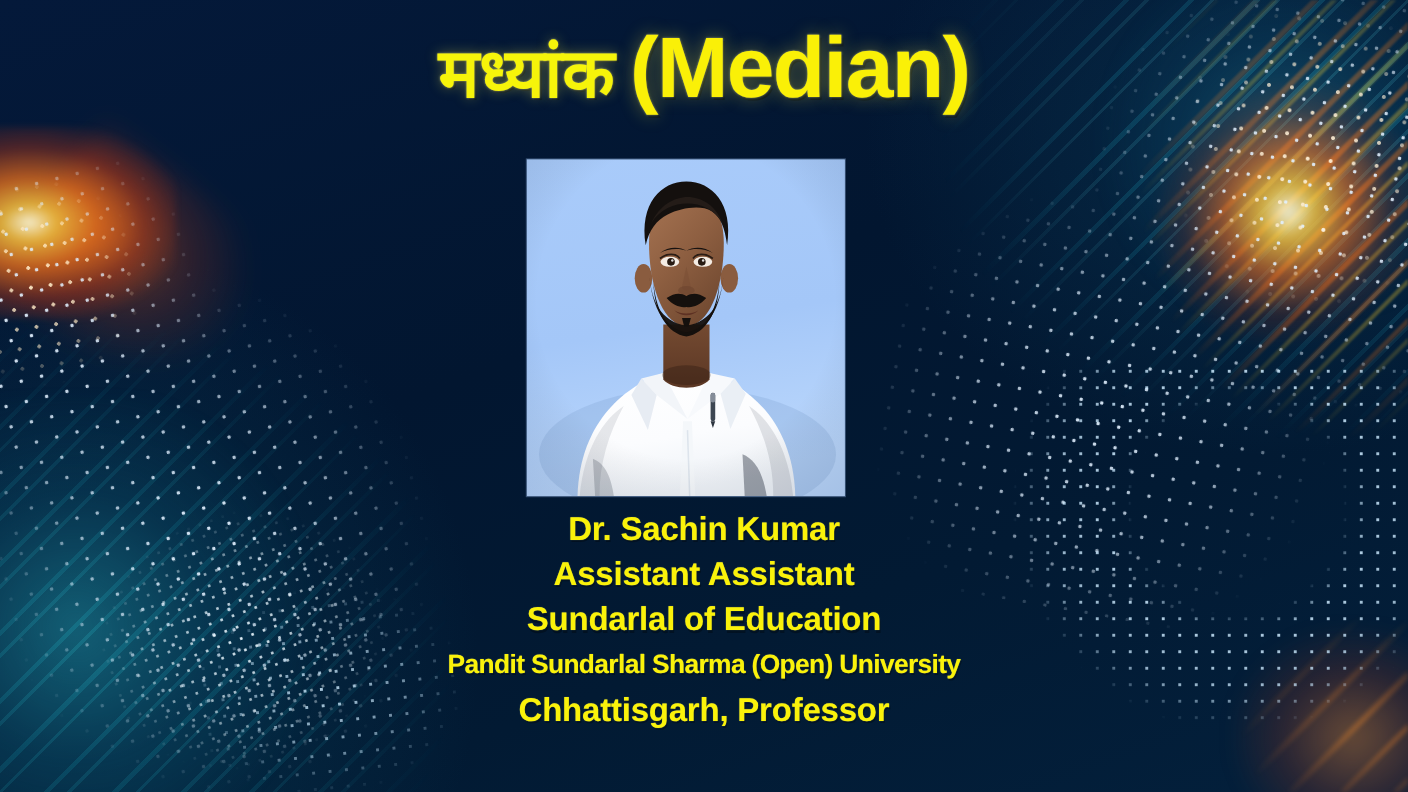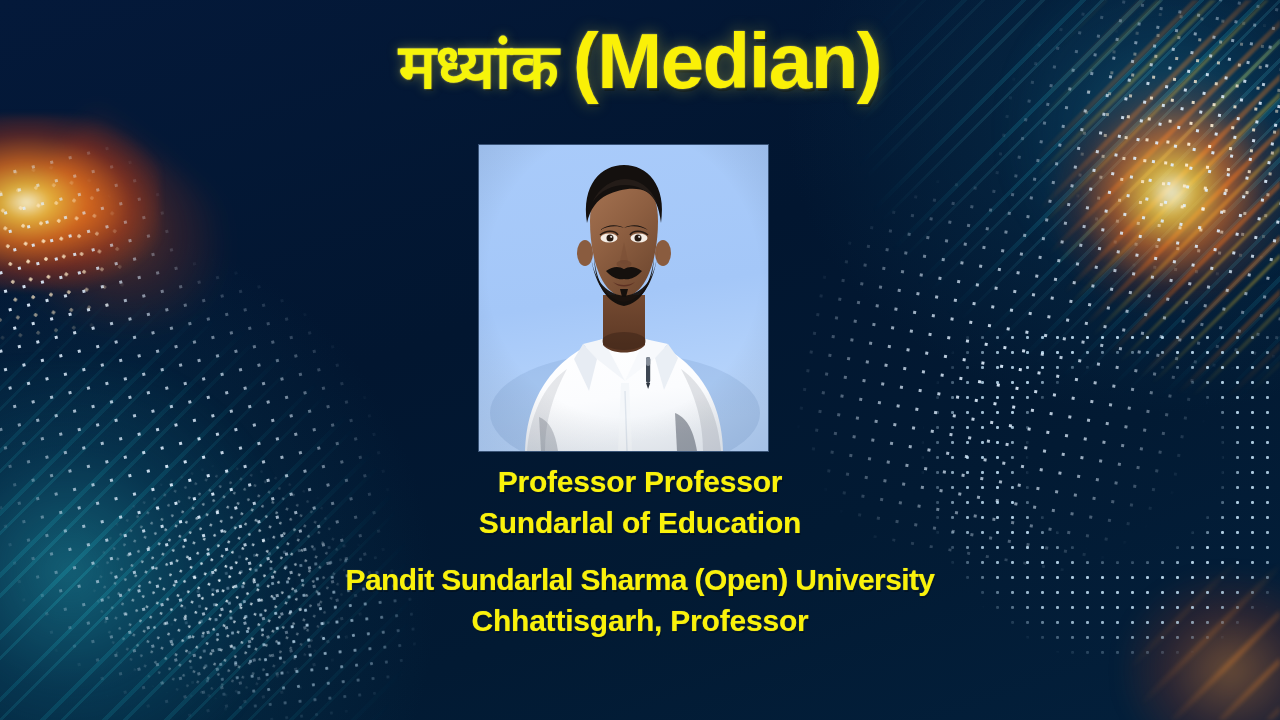--- a/index.html
+++ b/index.html
@@ -292,21 +292,21 @@
     text-align: center;
     font-family: "Liberation Sans", sans-serif;
     font-weight: 700;
     color: #faf20a;
     font-size: 30px;
     line-height: 41px;
     letter-spacing: -0.2px;
     text-shadow: 0 0 1px rgba(255,255,150,.45), 1px 2px 0 rgba(0,0,0,.30);
   }
   #credits .l { display: block; white-space: nowrap; }
-  #credits .l.wide { font-size: 30px; letter-spacing: -0.6px; margin-top: 16px; }
+  #credits .l.wide { font-size: 24px; letter-spacing: -0.6px; }
 </style>
 </head>
 <body>
 
 <div id="slide">
 
   <div class="layer streaks-left"></div>
   <div class="layer streaks-right"></div>
   <div class="layer streaks-warm"></div>
   <div class="layer streaks-warm-2"></div>
@@ -422,19 +422,20 @@
       <path d="M111 96 C111 130 124 156 145 159 C166 156 179 130 179 96
                C179 128 168 148 145 151 C122 148 111 128 111 96 Z" fill="#15100d" opacity="0.95"></path>
       <path d="M115 112 C116 140 128 158 145 161 C162 158 174 140 175 112
                C172 142 160 155 145 157 C130 155 118 142 115 112 Z" fill="#15100d"></path>
 
       <rect x="0" y="0" width="289" height="306" fill="url(#vign)"></rect>
     </svg>
   </div>
 
   <div id="credits">
-    <span class="l">Professor Professor</span>
+    <span class="l">Dr. Sachin Kumar</span>
+    <span class="l">Assistant Assistant</span>
     <span class="l">Sundarlal of Education</span>
     <span class="l wide">Pandit Sundarlal Sharma (Open) University</span>
     <span class="l">Chhattisgarh, Professor</span>
   </div>
 
 </div>
 
 </body></html>

